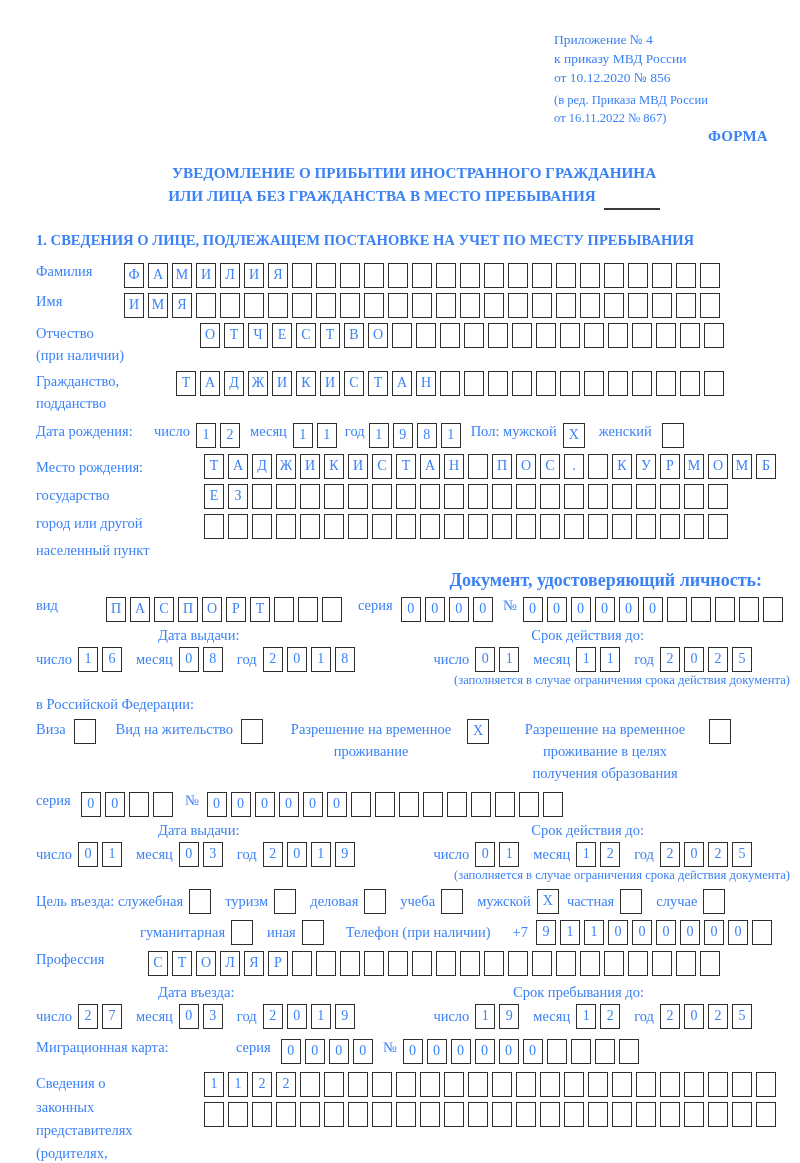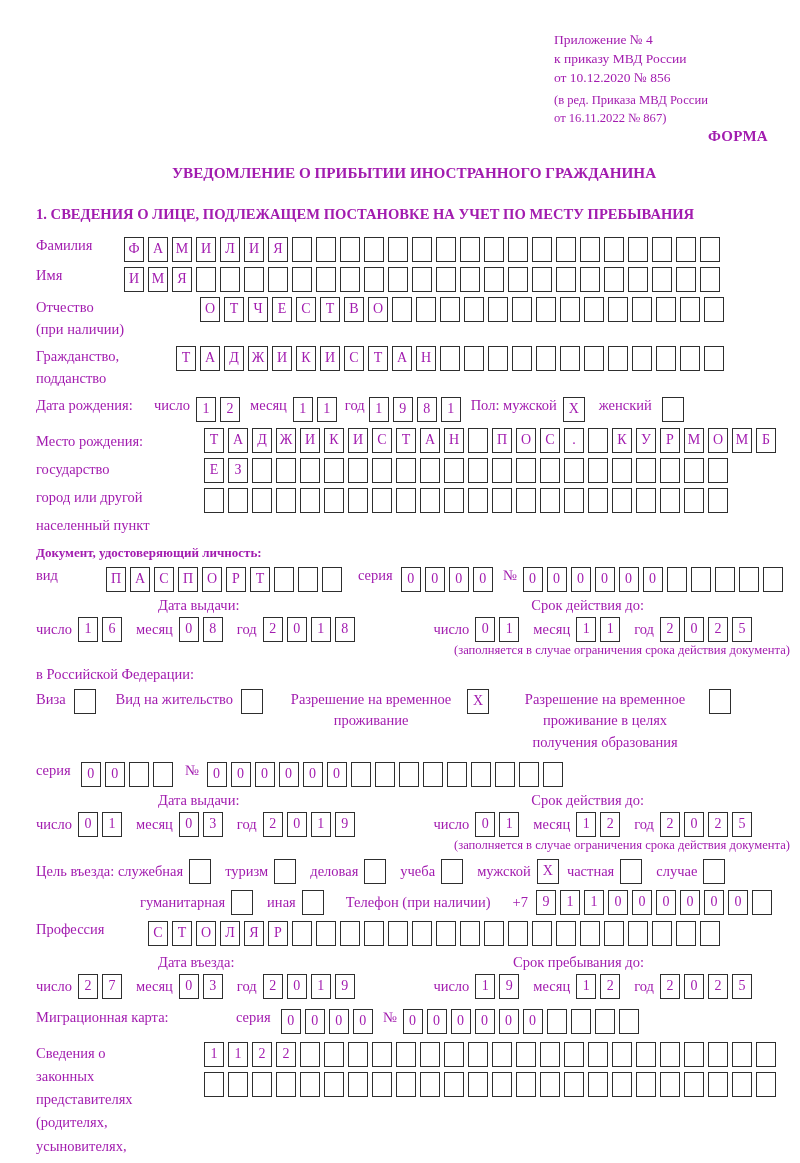--- a/index.html
+++ b/index.html
@@ -1,19 +1,19 @@
 <!DOCTYPE html>
 <html><head>
 <meta charset="utf-8">
 <style>
   html,body{margin:0;padding:0;background:#ffffff;}
   .page{
     width:800px;height:1163px;box-sizing:border-box;
     padding:30px 8px 10px 36px;background:#fff;overflow:hidden;
-    font-family:"Liberation Serif","DejaVu Serif",serif;color:#a21caf;border-radius:18px;
+    font-family:"Liberation Serif","DejaVu Serif",serif;color:#3b82f6;border-radius:18px;
   }
   .pre{white-space:pre-line;}
   
   .hdr{margin-left:auto;width:238px;font-size:13.5px;line-height:1.42;}
   .hdr .ed{font-size:12.6px;margin-top:5px;line-height:1.4;}
   .form-label{text-align:right;padding-right:24px;font-weight:bold;font-size:15px;letter-spacing:.3px;}
   .title{text-align:center;font-weight:bold;font-size:15.2px;line-height:1.55;margin-top:16px;}
   .blank-line{display:inline-block;width:56px;border-bottom:2px solid #3a3a3a;margin-left:8px;}
   .sec{font-weight:bold;font-size:14.6px;margin-top:22px;margin-bottom:14px;}
   
@@ -44,21 +44,21 @@
   
   .vrow{display:flex;align-items:flex-start;margin-top:6px;margin-bottom:8px;}
   .vrow .item{display:flex;align-items:flex-start;margin-right:16px;}
   .vrow .item .lab{margin-right:8px;line-height:1.5;}
   .ctr{text-align:center;}
   
   .prow{display:flex;align-items:center;white-space:nowrap;margin-bottom:6px;}
   .prow .lab{margin-right:6px;}
   .prow .cb{margin-right:14px;}
   .indent{margin-left:104px;}
-  .doc-head{text-align:left;font-weight:bold;font-size:13px;margin:2px 30px 6px 0;}
+  .doc-head{text-align:right;font-weight:bold;font-size:18px;margin:2px 30px 6px 0;}
   .plain{font-size:14.5px;margin-top:8px;margin-bottom:2px;}
 </style>
 </head>
 <body>
 
 <div class="page">
 
   <div class="hdr">
     <div>Приложение № 4</div>
     <div>к приказу МВД России</div>
@@ -66,20 +66,23 @@
     <div class="ed">
       <div>(в ред. Приказа МВД России</div>
       <div>от 16.11.2022 № 867)</div>
     </div>
   </div>
 
   <div class="form-label">ФОРМА</div>
 
   <div class="title">
     <div>УВЕДОМЛЕНИЕ О ПРИБЫТИИ ИНОСТРАННОГО ГРАЖДАНИНА</div>
+    <div>
+      <span>ИЛИ ЛИЦА БЕЗ ГРАЖДАНСТВА В МЕСТО ПРЕБЫВАНИЯ</span><span class="blank-line">&nbsp;</span>
+    </div>
   </div>
 
   <div class="sec">1. СВЕДЕНИЯ О ЛИЦЕ, ПОДЛЕЖАЩЕМ ПОСТАНОВКЕ НА УЧЕТ ПО МЕСТУ ПРЕБЫВАНИЯ</div>
 
   <div class="frow">
     <span class="lab w88">Фамилия</span>
     <span class="cells">
         <span class="cell">Ф</span>
         <span class="cell">А</span>
         <span class="cell">М</span>

